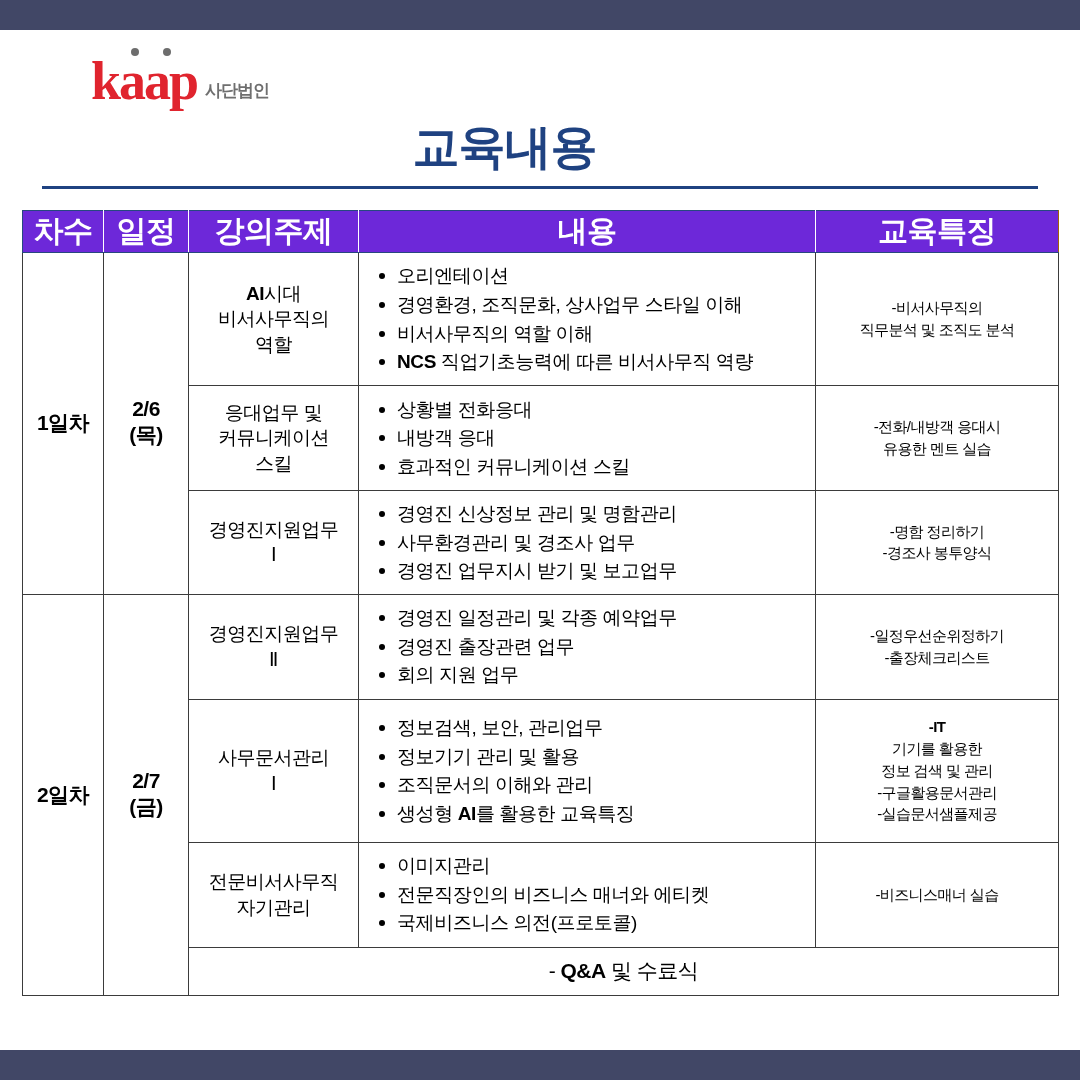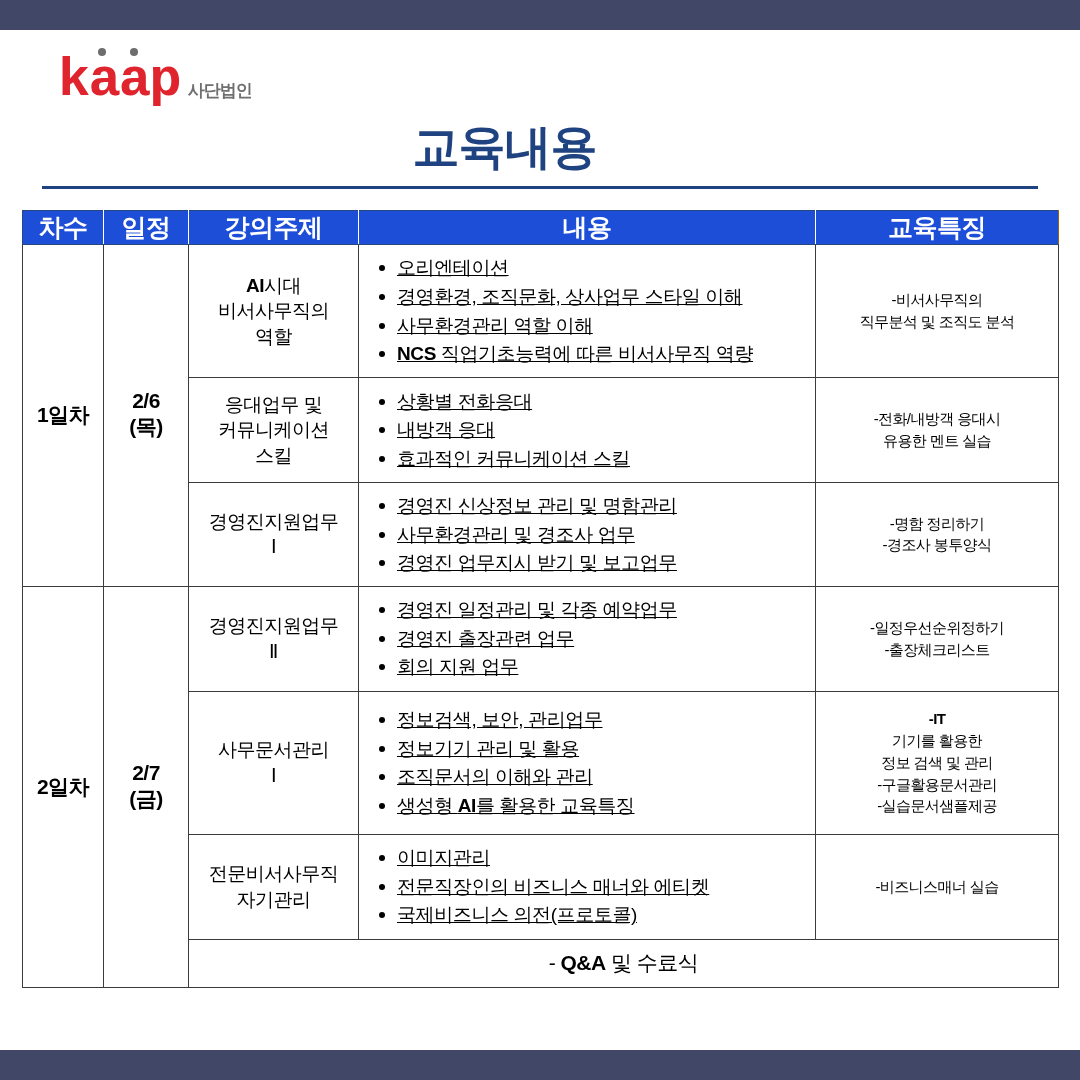--- a/index.html
+++ b/index.html
@@ -41,21 +41,22 @@
     align-items: flex-end;
     gap: 8px;
   }
   .logo-mark {
     position: relative;
     font-size: 54px;
     font-weight: 700;
     color: #E0242E;
     letter-spacing: -2px;
     line-height: 1;
-    font-family: Liberation Mono, monospace;
+    font-family: Liberation Serif, serif;
+    margin-left: 33px;
   }
   .logo-dot {
     position: absolute;
     width: 8px; height: 8px;
     border-radius: 50%;
     background: #6d6d6d;
     top: -6px;
   }
   .logo-dot.d1 { left: 40px; }
   .logo-dot.d2 { left: 72px; }
@@ -105,23 +106,23 @@
     border-collapse: collapse;
     table-layout: fixed;
     font-size: 19px;
     color: #000000;
   }
   .tbl td, .tbl th {
     border: 1px solid #3b3b3b;
     vertical-align: middle;
   }
   .tbl thead th {
-    background: #1d4ed8;
+    background: #6d28d9;
     color: #ffffff;
-    font-size: 25px;
+    font-size: 30px;
     font-weight: 700;
     height: 32px;
     letter-spacing: -0.5px;
     border-color: #27487F;
     border-left: 1px solid #ffffff;
     border-right: 1px solid #ffffff;
   }
   .tbl thead th:first-child { border-left: 1px solid #27487F; }
   .tbl thead th:last-child  { border-right: 1px solid #a16207; }
 
@@ -146,21 +147,21 @@
     line-height: 1.35;
     font-size: 19px;
     letter-spacing: -0.5px;
   }
   td.c-subj .rn { display: block; }
 
   td.c-cont {
     padding: 8px 6px 8px 16px;
     line-height: 1.45;
   }
-  td.c-cont ul { list-style: none; text-decoration: underline; }
+  td.c-cont ul { list-style: none; }
   td.c-cont li {
     position: relative;
     padding-left: 22px;
     margin: 1px 0;
     font-size: 19px;
     letter-spacing: -0.4px;
     white-space: nowrap;
   }
   td.c-cont li::before {
     content: "";
@@ -254,21 +255,21 @@
         </td>
         <td class="c-subj">
           <span class="b">AI</span><span>시대</span>
           <span class="rn">비서사무직의</span>
           <span class="rn">역할</span>
         </td>
         <td class="c-cont">
           <ul>
             <li>오리엔테이션</li>
             <li>경영환경, 조직문화, 상사업무 스타일 이해</li>
-            <li>사무환경관리 역할 이해</li>
+            <li>비서사무직의 역할 이해</li>
             <li><span class="b">NCS</span><span> 직업기초능력에 따른 비서사무직 역량</span></li>
           </ul>
         </td>
         <td class="c-feat">
           <span>-비서사무직의</span>
           <span>직무분석 및 조직도 분석</span>
         </td>
       </tr>
 
       <tr class="row-h2">

